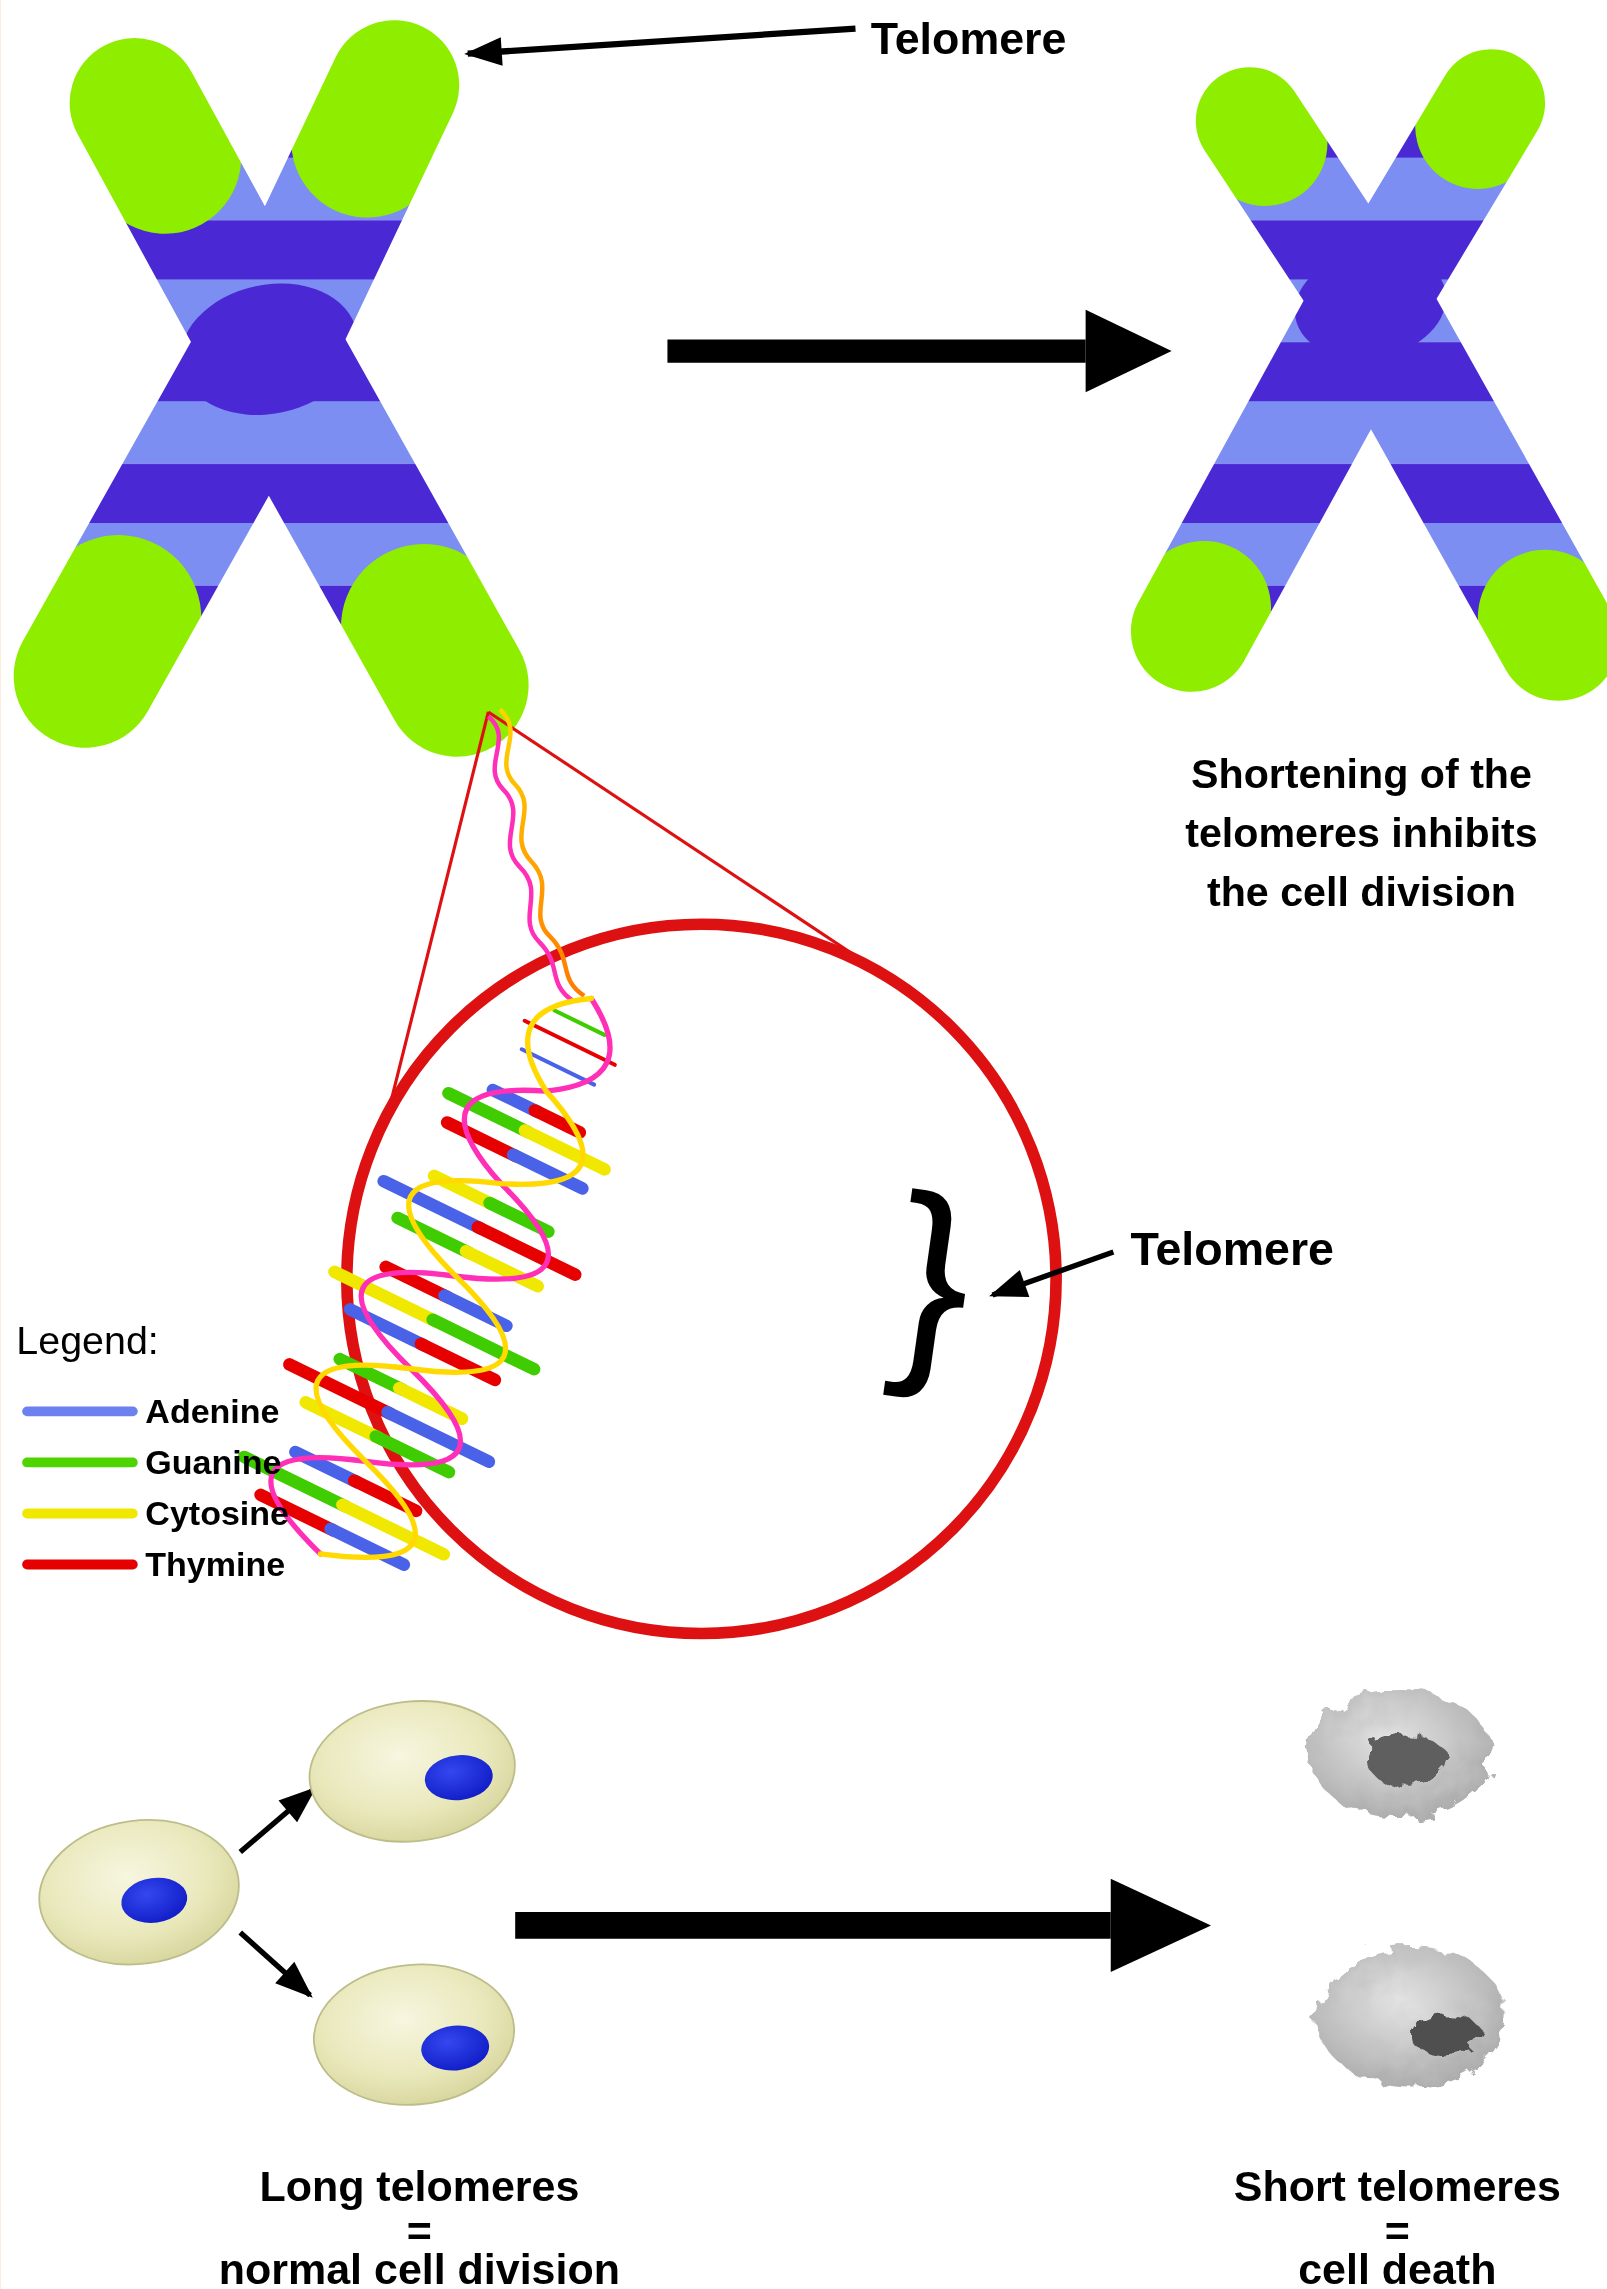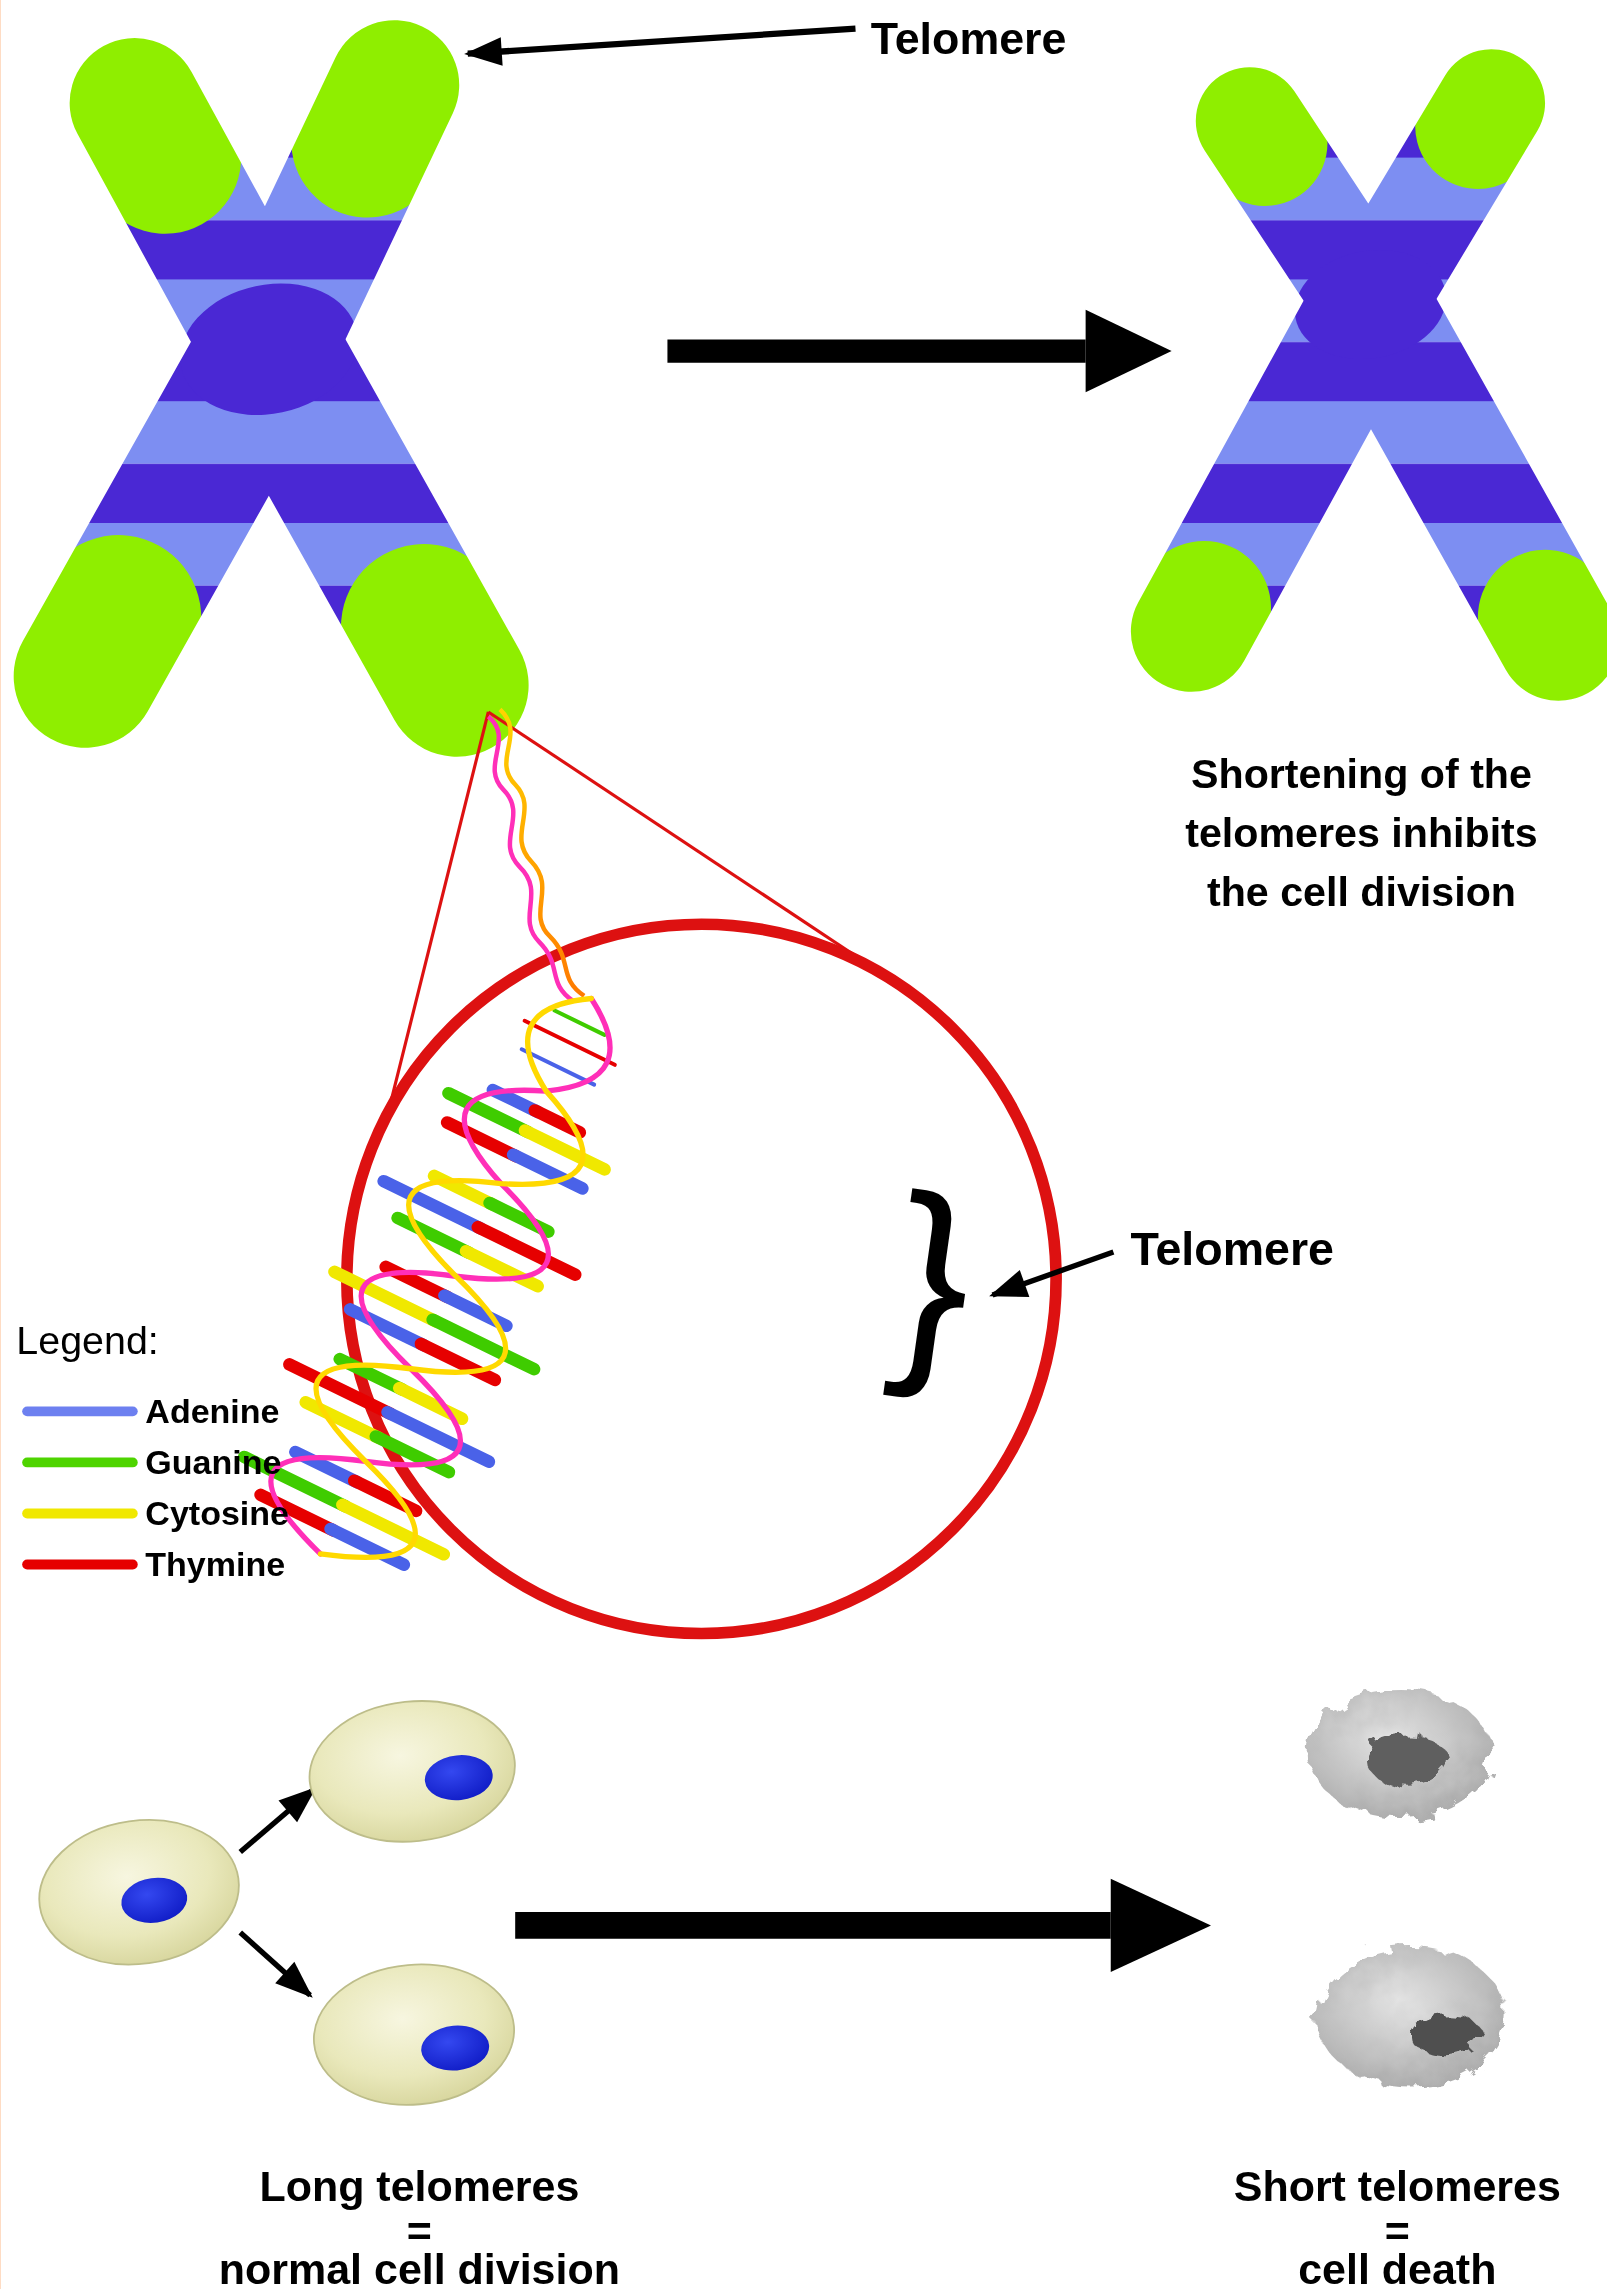--- a/index.html
+++ b/index.html
@@ -1,16 +1,16 @@
 <!DOCTYPE html>
 <html style="font-size:14.3px"><head>
 <meta charset="utf-8">
 <style>
   html,body{margin:0;padding:0;background:#ffffff;}
-  .stage{position:relative;width:1608px;height:2289px;background:#f97316;overflow:hidden;}
+  .stage{position:relative;width:1608px;height:2289px;background:#fdba74;overflow:hidden;}
   svg{display:block;}
   text{font-family:"Liberation Sans","DejaVu Sans",sans-serif;fill:#000;}
   .lbl-bold{font-weight:bold;}
 </style>
 </head>
 <body>
 
 <div class="stage">
 <svg width="1608" height="2289" viewBox="0 0 1795 2556" xmlns="http://www.w3.org/2000/svg">
   <defs>

